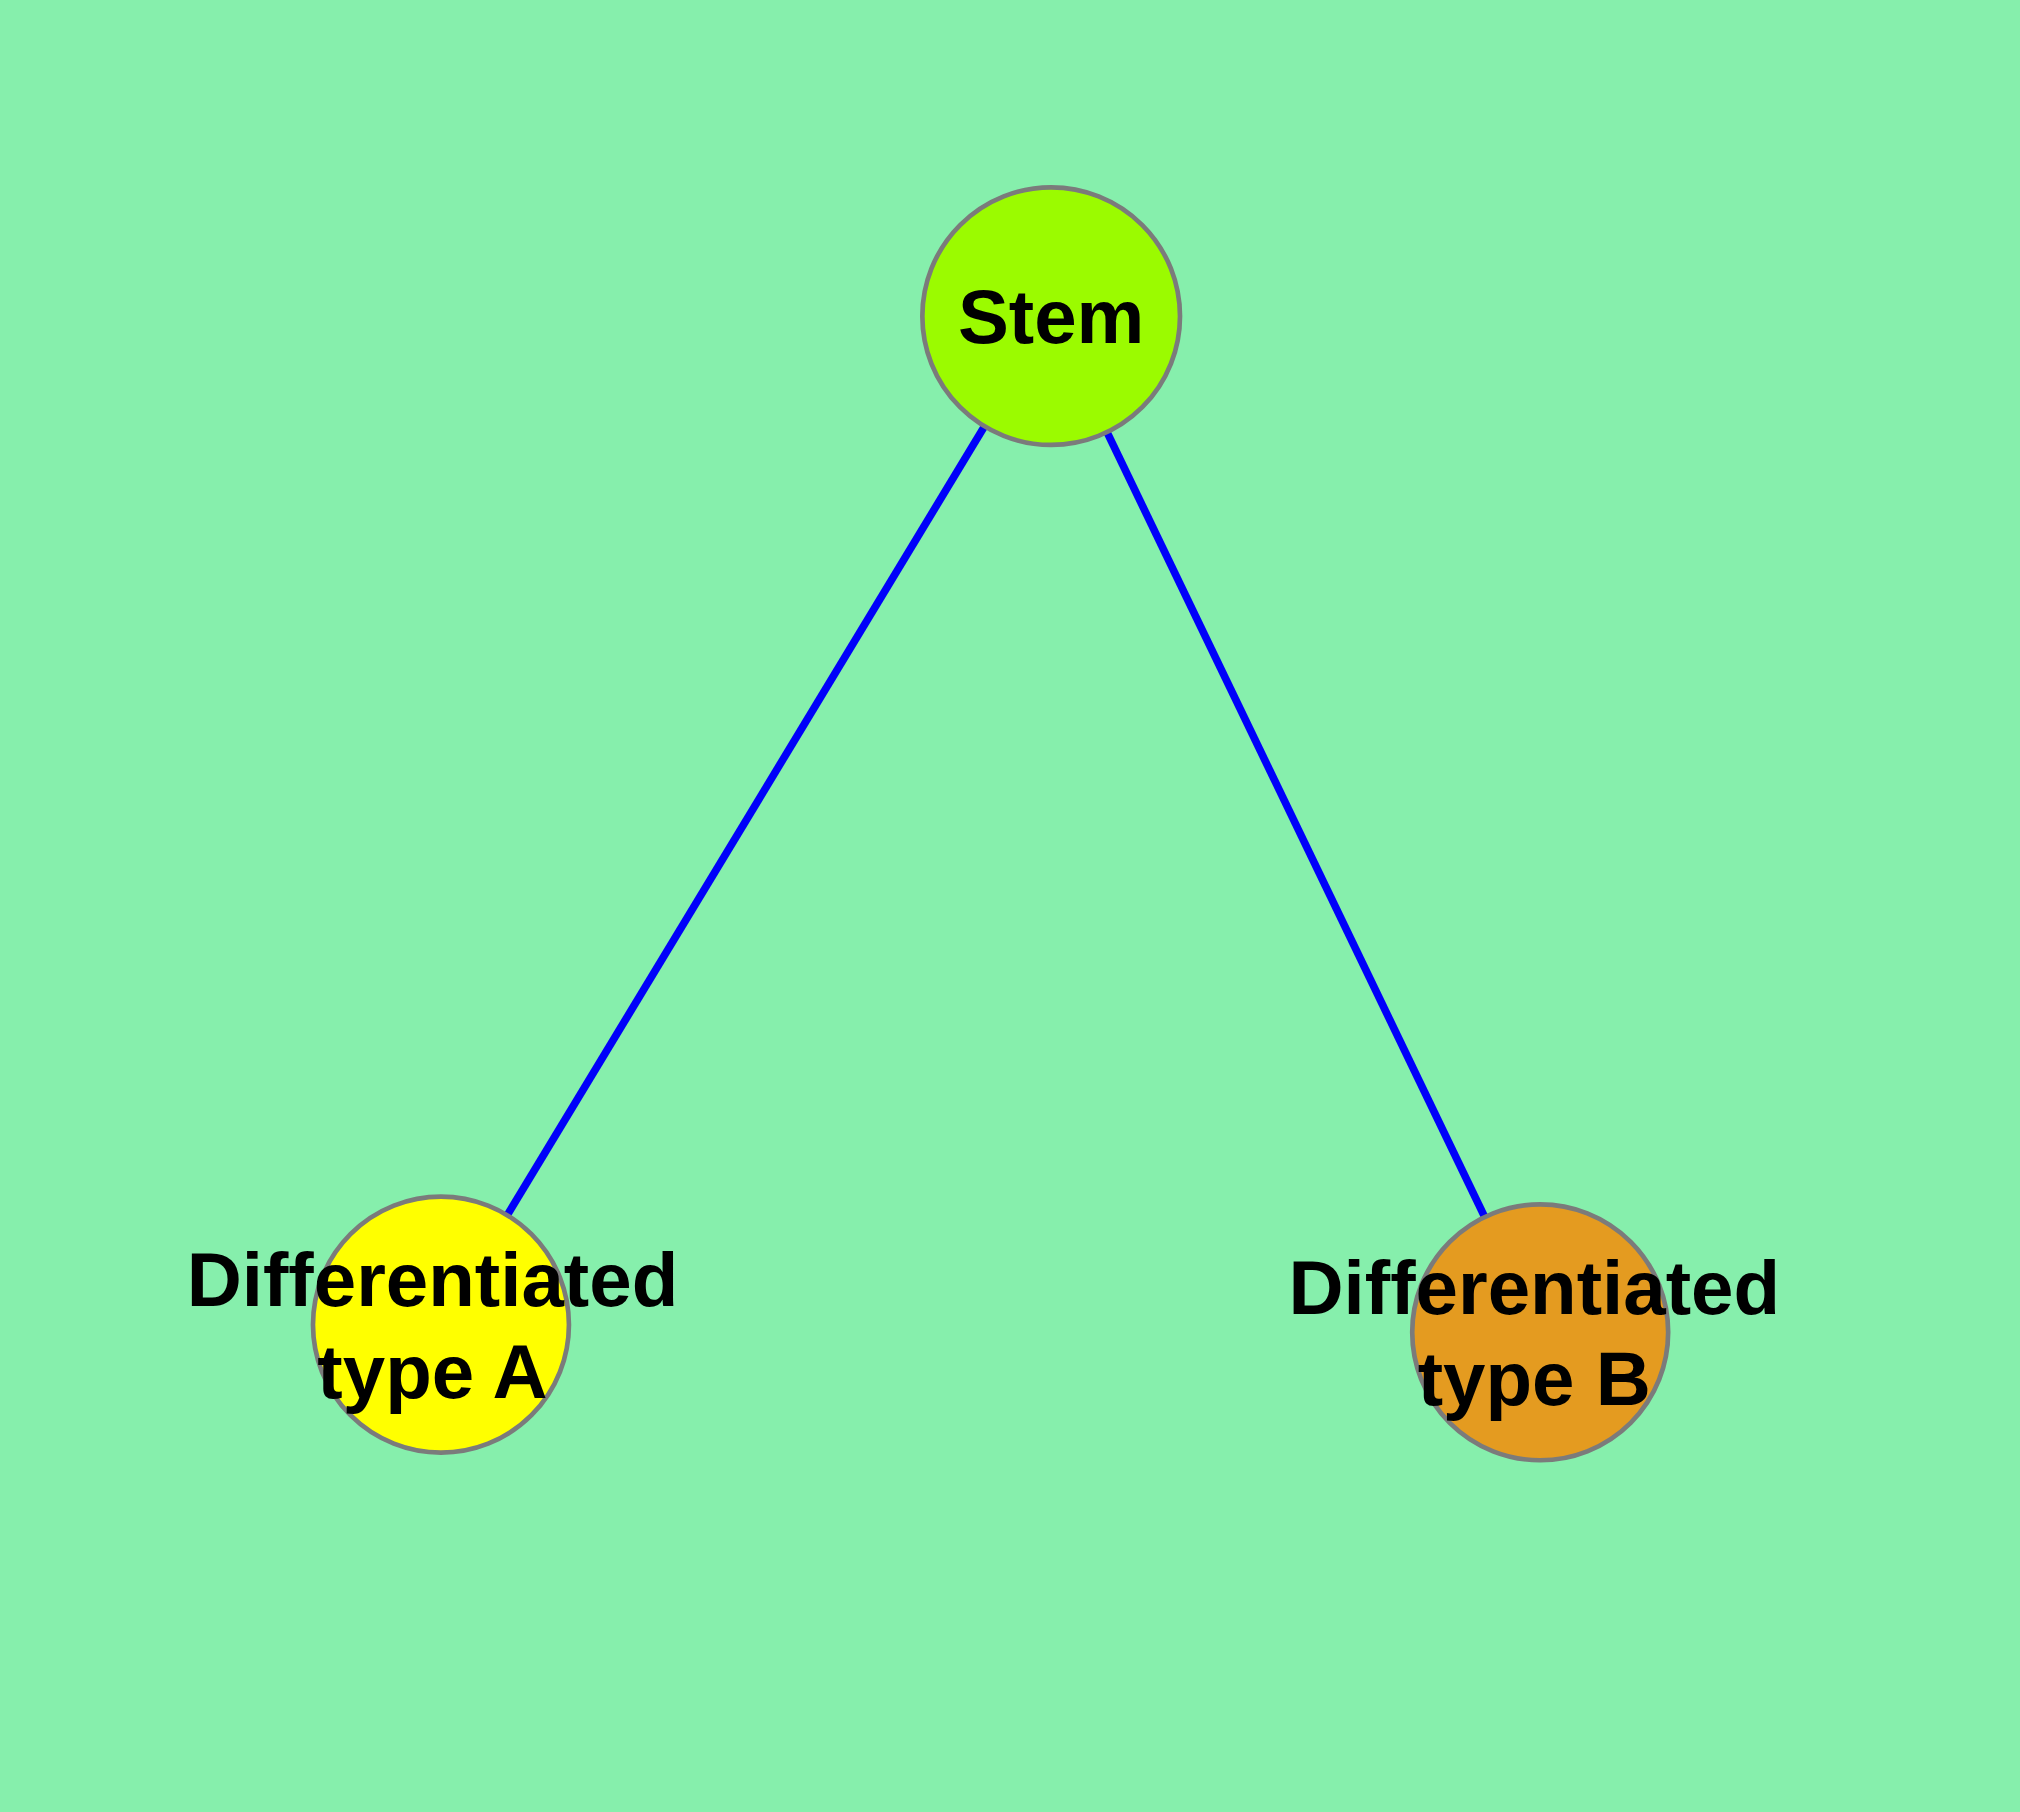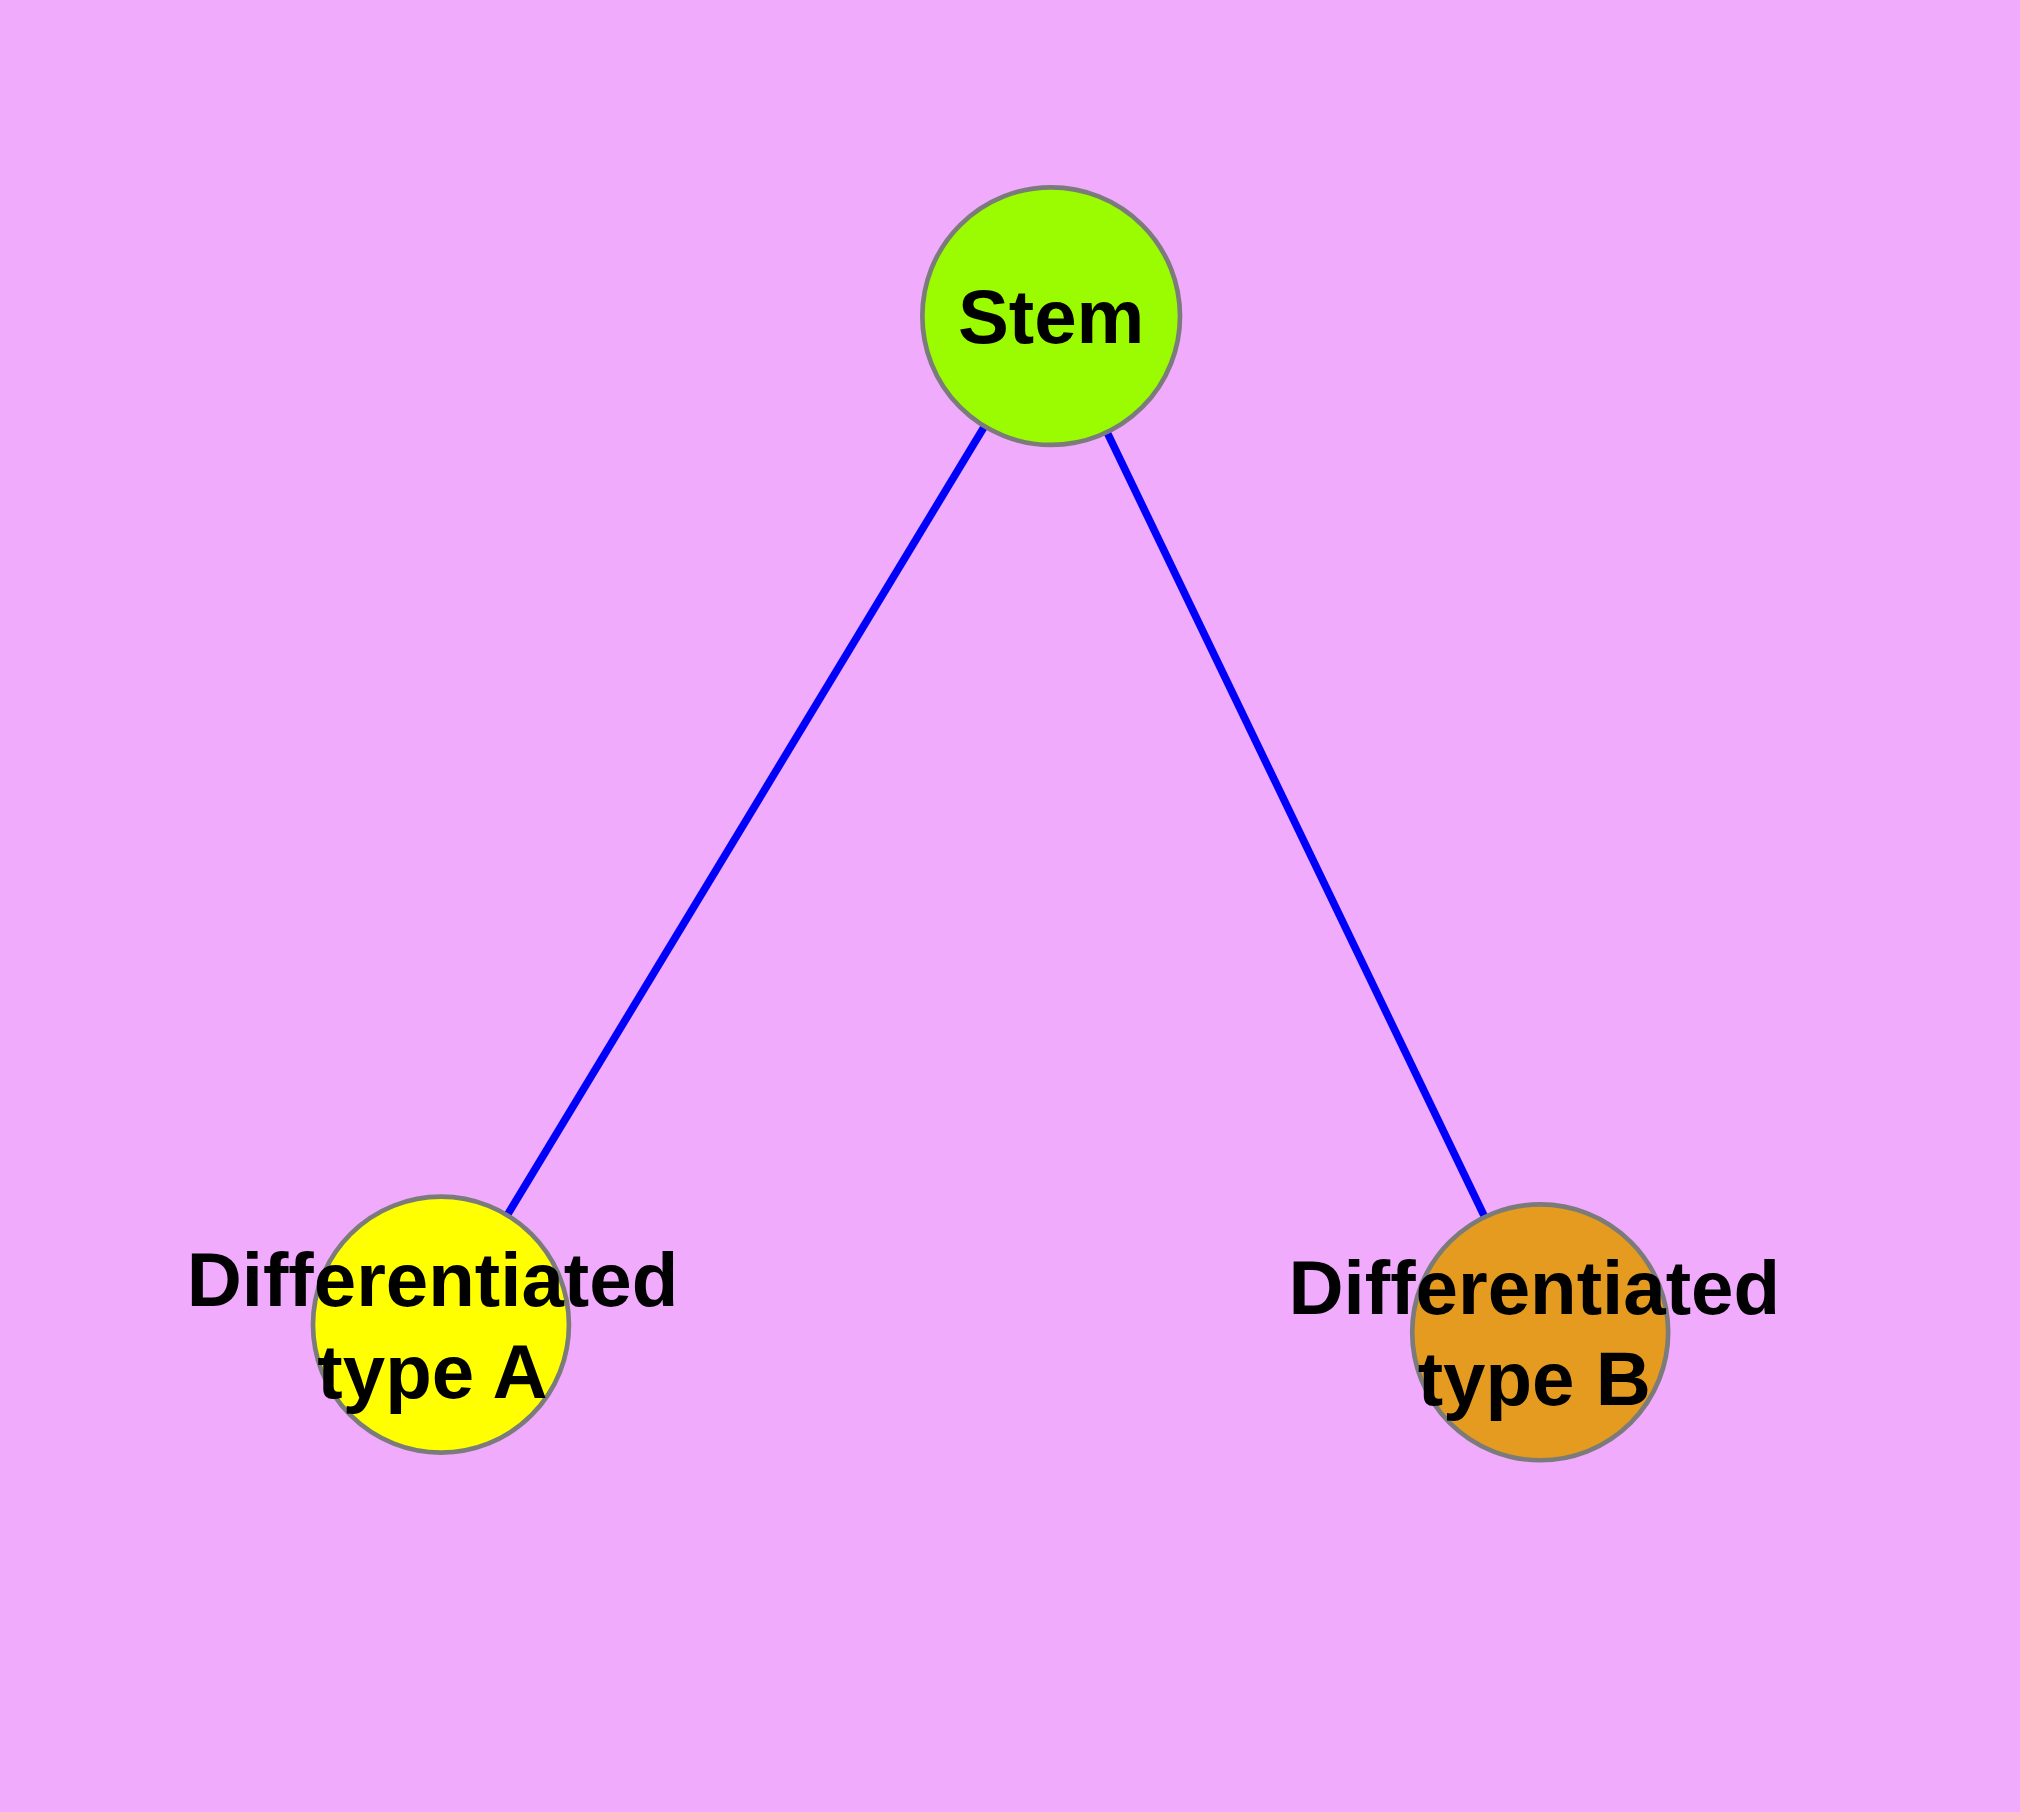--- a/index.html
+++ b/index.html
@@ -4,21 +4,21 @@
 <style>
   html, body {
     margin: 0;
     padding: 0;
     background: #C9C9FA;
   }
   .canvas {
     position: relative;
     width: 2021px;
     height: 1812px;
-    background: #f0abfc;
+    background: #86efac;
     overflow: hidden;
   }
   .canvas svg {
     display: block;
     width: 100%;
     height: 100%;
   }
   .edge {
     stroke: #0000FA; 
     stroke-width: 9;

